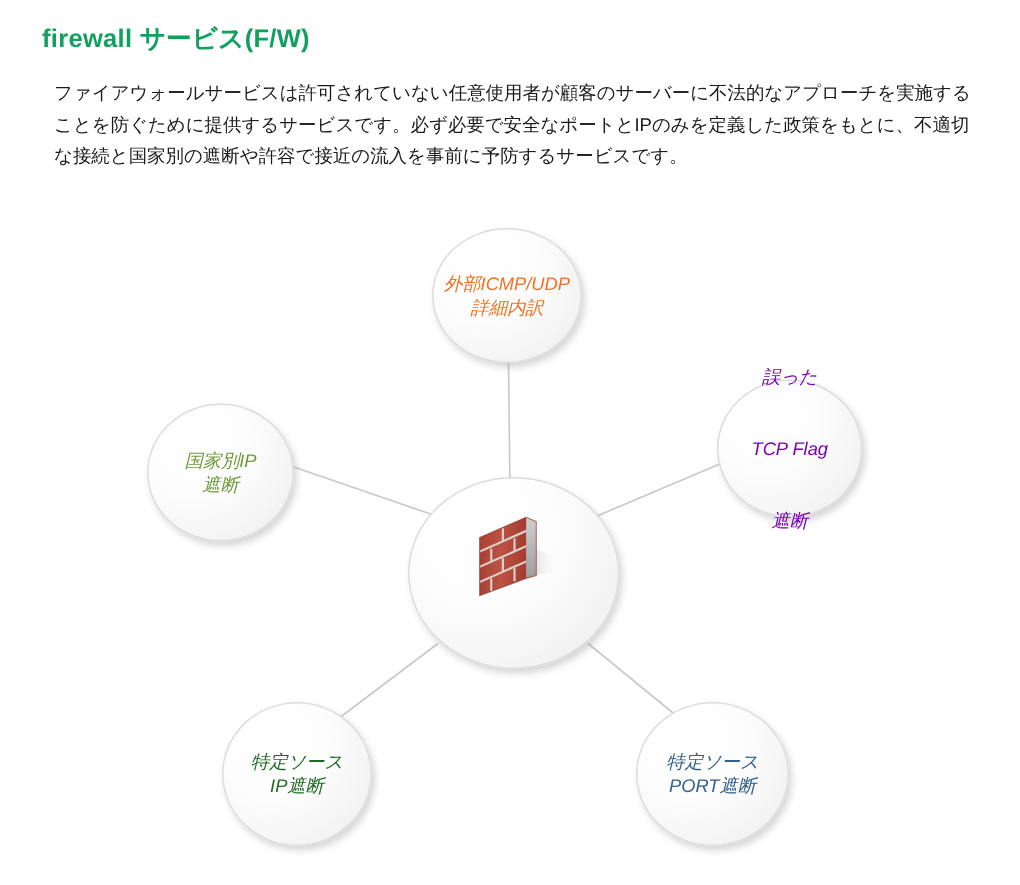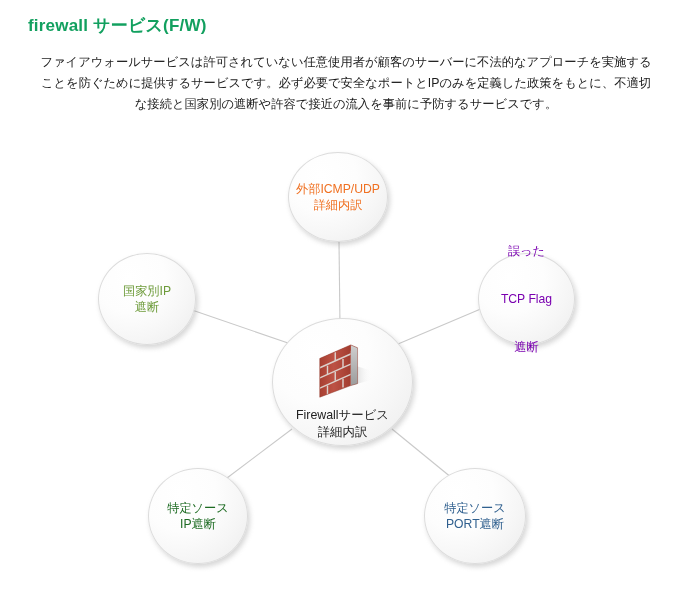--- a/index.html
+++ b/index.html
@@ -26,21 +26,21 @@
     letter-spacing: 0.2px;
     white-space: nowrap;
   }
   #intro-paragraph {
     position: absolute;
     left: 36px; top: 52px;
     width: 620px;
     font-size: 12.3px;
     line-height: 21px;
     color: #1b1b1b;
-    text-align: center;
+    text-align: left;
   }
 
   
   #diagram {
     position: absolute;
     left: 0; top: 130px;
     width: 680px; height: 460px;
   }
   #connector-layer {
     position: absolute;
@@ -58,26 +58,26 @@
     box-shadow: 2px 3px 5px rgba(130,130,130,0.33);
     display: flex;
     flex-direction: column;
     align-items: center;
     justify-content: center;
     text-align: center;
     line-height: 16px;
     font-size: 12.2px;
     z-index: 2;
   }
-  .node-label { display: block; white-space: nowrap; }
+  .node-label { display: block; white-space: nowrap; font-style: italic; }
 
   
   #node-icmp   { left: 288px; top: 22px;  width: 100px; height: 90px;  color: #f07122; }
   #node-tcp    { left: 478px; top: 123px; width: 97px;  height: 92px;  color: #7a00b0; }
-  #node-country{ left: 98px;  top: 123px; width: 98px;  height: 92px;  color: #6d9b3a; }
+  #node-country{ left: 98px;  top: 139px; width: 98px;  height: 92px;  color: #6d9b3a; }
   #node-srcip  { left: 148px; top: 338px; width: 100px; height: 96px;  color: #1d6b22; }
   #node-srcport{ left: 424px; top: 338px; width: 102px; height: 96px;  color: #30608f; }
 
   
   #node-center {
     left: 272px; top: 188px;
     width: 141px; height: 128px;
     color: #222222;
     font-size: 12.4px;
     line-height: 17px;
@@ -183,20 +183,16 @@
           <line x1="16" y1="25.5" x2="16" y2="34.5"></line>
           <line x1="32" y1="18.5" x2="32" y2="27.5"></line>
           <line x1="24" y1="32" x2="24" y2="41"></line>
           <line x1="16" y1="46" x2="16" y2="55"></line>
           <line x1="32" y1="39" x2="32" y2="48"></line>
         </g>
 
         <polygon points="8,18 40,4 47,7 47,44 40,46 8,58" fill="none" stroke="#8c3426" stroke-width="0.8" opacity="0.6"></polygon>
       </svg>
 
-      <div class="center-text">
-        <span class="node-label">Firewallサービス</span>
-        <span class="node-label">詳細内訳</span>
-      </div>
     </div>
 
   </div>
 </div>
 
 </body></html>

